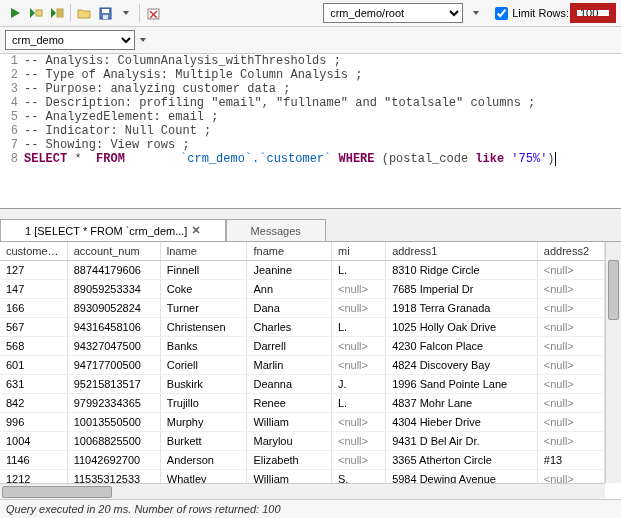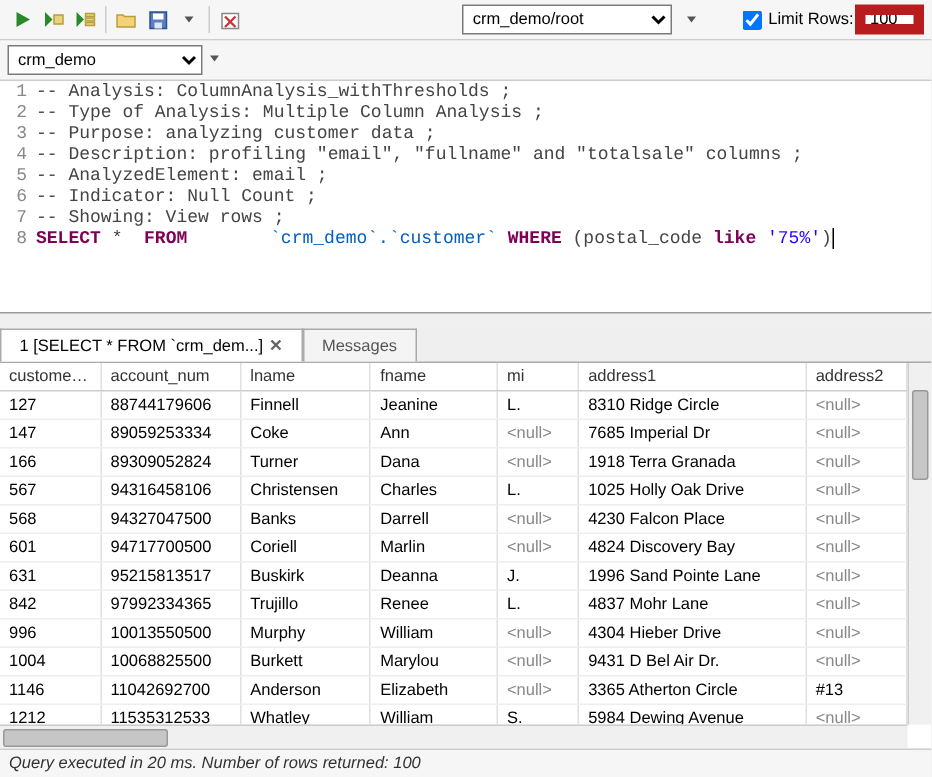--- a/index.html
+++ b/index.html
@@ -5,34 +5,34 @@
   * { box-sizing: border-box; margin: 0; padding: 0; }
   body { font-family: Tahoma, Arial, sans-serif; font-size: 11px; background: #f0f0f0; color: #000; width: 621px; height: 518px; overflow: hidden; display: flex; flex-direction: column; }
   .toolbar { display: flex; align-items: center; gap: 1px; padding: 3px 5px; background: #f6f6f6; border-bottom: 1px solid #ccc; }
   .toolbar .icon-btn { width: 20px; height: 20px; display: flex; align-items: center; justify-content: center; cursor: pointer; border: 1px solid transparent; border-radius: 2px; }
   .play svg{width:12px;height:12px}
   .sep { width: 1px; height: 18px; background: #ccc; margin: 0 2px; }
   .dd { margin-left: auto; }
   .combo { height: 20px; font-size: 11px; border: 1px solid #7a7a7a; background: #fff; padding: 1px 2px; }
   .combo.db { width: 140px; }
   .combo.schema { width: 130px; margin-left: 4px; }
-  .chk-wrap { display: flex; align-items: center; gap: 4px; margin-left: 23px; }
+  .chk-wrap { display: flex; align-items: center; gap: 4px; margin-left: 8px; }
   .chk-wrap input[type=checkbox]{width:13px;height:13px}
   .num-inp { width: 46px; height: 20px; font-size: 11px; border: 7px solid #b91c1c; padding: 1px 3px; }
   .toolbar2 { display: flex; align-items: center; gap: 4px; padding: 3px 5px; background: #f6f6f6; border-bottom: 1px solid #ccc; }
   .editor { flex: 0 0 155px; background: #fff; font-family: Consolas, "Courier New", monospace; font-size: 12px; overflow: auto; border-bottom: 1px solid #999; }
   .line { display: flex; }
   .gutter { width: 24px; text-align: right; color: #888; padding-right: 6px; user-select: none; }
   .code { white-space: pre; padding-right: 6px; color: #444; }
   .kw { color: #7f0055; font-weight: bold; }
   .str { color: #2a00ff; }
   .ident { color: #005fbf; margin-left: 48px; }
   .cursor { border-right: 1px solid #000; display:inline-block; height:14px; vertical-align: middle; }
   .tabs { display: flex; background: #efefef; border-bottom: 1px solid #aaa; margin-top: 10px; }
-  .tab { padding: 4px 12px; border: 1px solid #aaa; border-bottom: none; background: #fff; font-size: 11px; margin-right: 0; position: relative; cursor:pointer; display:flex; align-items:center; gap:4px;}
+  .tab { padding: 4px 24px; border: 1px solid #aaa; border-bottom: none; background: #fff; font-size: 11px; margin-right: 0; position: relative; cursor:pointer; display:flex; align-items:center; gap:4px;}
   .tab.inactive { background: #f4f4f4; color:#555; }
   .tab .close { font-weight: bold; color:#666; cursor:pointer; }
   .results { flex: 1; background: #fff; overflow: hidden; display:flex; flex-direction:column; }
   .grid-wrap { flex:1; overflow: hidden; position: relative; }
   .grid-wrap .scroll-y { position:absolute; right:0; top:0; bottom:16px; width:16px; background:#f0f0f0; border-left:1px solid #ccc;}
   .grid-wrap .scroll-y .thumb{position:absolute; left:2px; right:2px; top:18px; height:60px; background:#c6c6c6; border:1px solid #999; border-radius:2px;}
   .grid-wrap .grid-scroll{position:absolute; inset:0 16px 16px 0; overflow:hidden;}
   table.grid { border-collapse: collapse; width: 100%; table-layout: fixed; }
   table.grid th, table.grid td { border-right: 1px solid #e0e0e0; border-bottom: 1px solid #eee; padding: 3px 6px; text-align: left; font-size: 11px; white-space: nowrap; overflow:hidden; text-overflow: ellipsis; }
   table.grid th { background: #fff; border-bottom: 1px solid #ccc; color:#333; font-weight: normal; cursor:pointer;}

